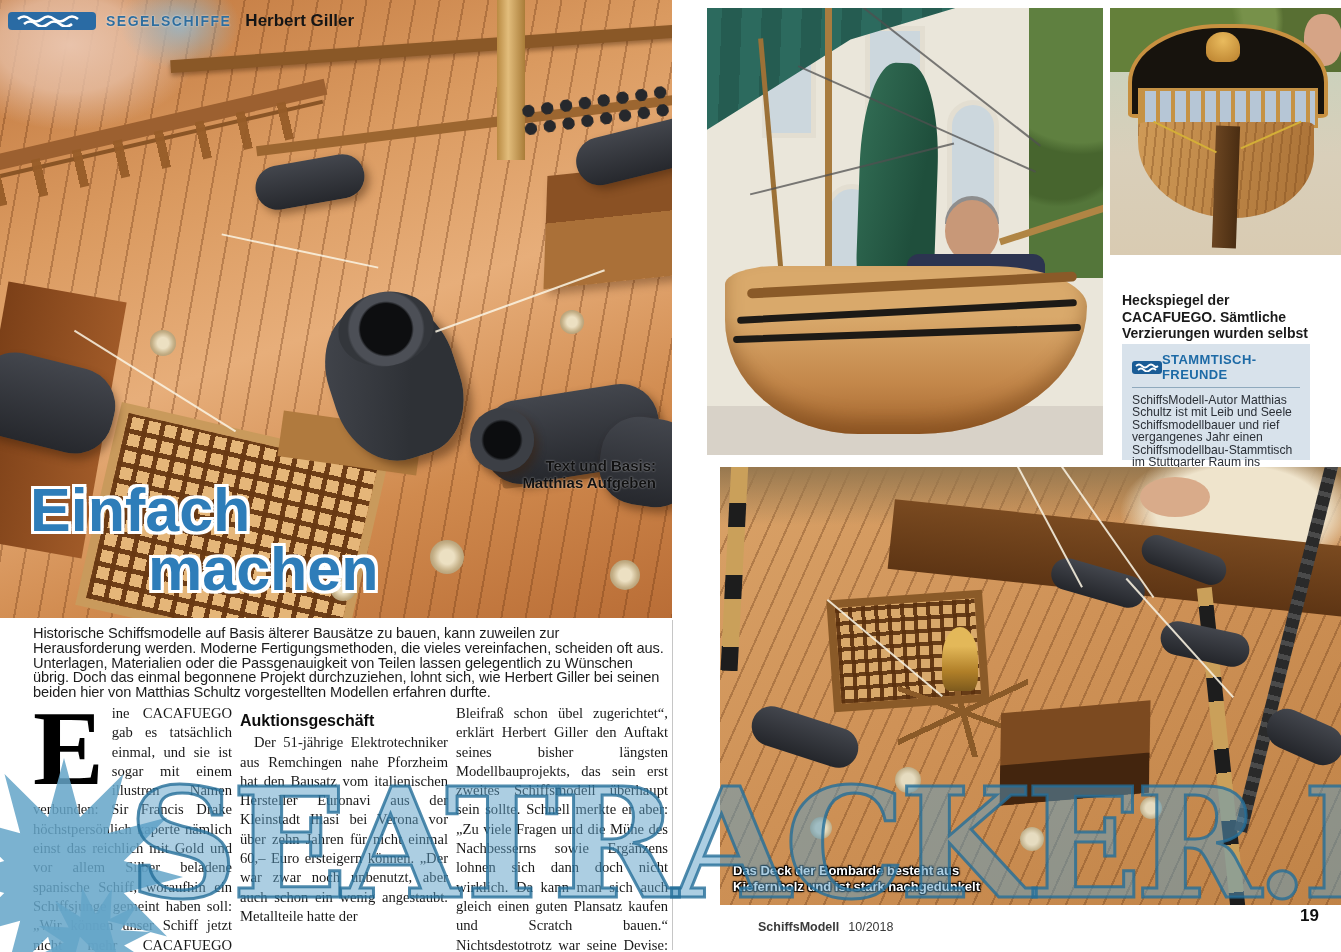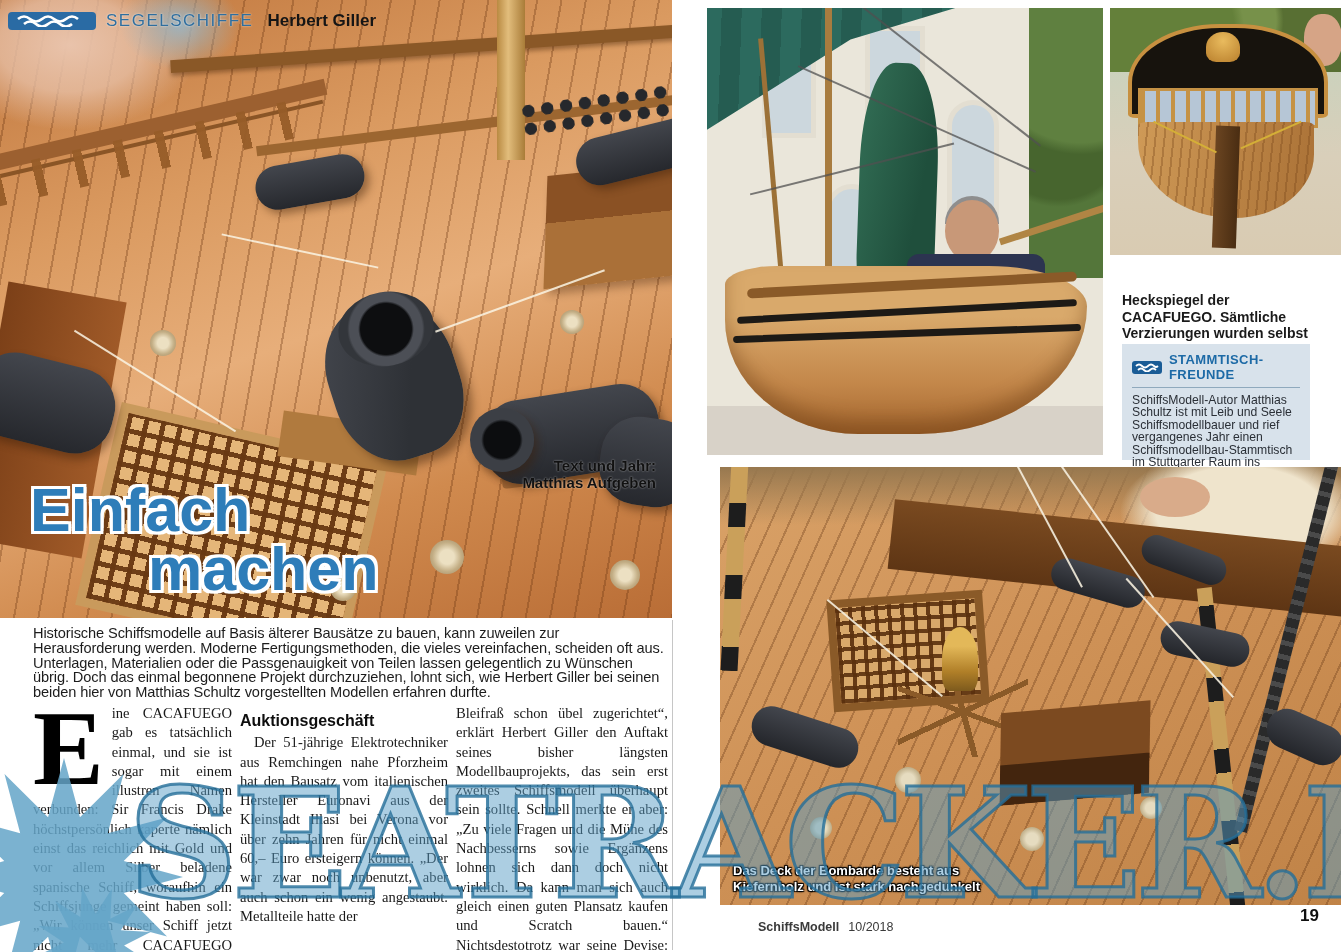--- a/index.html
+++ b/index.html
@@ -51,21 +51,21 @@
   .coil.k3{left:330px;top:575px;width:26px;height:26px;}
   .coil.k4{left:150px;top:330px;width:26px;height:26px;}
   .coil.k5{left:560px;top:310px;width:24px;height:24px;}
   .thread{height:2px;background:rgba(250,244,228,.85);}
   .t1{left:60px;top:380px;width:190px;transform:rotate(32deg);}
   .t2{left:430px;top:300px;width:180px;transform:rotate(-20deg);}
   .t3{left:220px;top:250px;width:160px;transform:rotate(12deg);}
 
   .topbar{position:absolute;left:8px;top:11px;display:flex;align-items:center;gap:10px;}
   .wavebox{display:inline-flex;align-items:center;justify-content:center;width:88px;height:18px;border-radius:4px;background:#2a6ba4;}
-  .section-label{font-size:17px;font-weight:normal;letter-spacing:1.5px;color:#2f6e9e;
+  .section-label{font-size:14px;font-weight:bold;letter-spacing:1.5px;color:#2f6e9e;
     text-shadow:0 0 2px rgba(255,255,255,.8);}
   .author-label{font-size:17px;font-weight:bold;color:#151515;margin-left:4px;}
 
   .kicker{position:absolute;left:33px;top:459px;font-size:17px;font-weight:bold;color:#2e7db9;
     text-shadow:-1px -1px 0 #fff,1px -1px 0 #fff,-1px 1px 0 #fff,1px 1px 0 #fff,0 2px 2px rgba(255,255,255,.7);}
   .credit{position:absolute;left:420px;top:457px;width:236px;text-align:right;font-size:15px;font-weight:bold;color:#111;line-height:17px;
     text-shadow:0 0 2px rgba(255,255,255,.6);}
   .headline{position:absolute;font-weight:bold;color:#2e7db9;font-size:61px;line-height:58px;letter-spacing:0px;
     text-shadow:-3px -3px 0 #fff,3px -3px 0 #fff,-3px 3px 0 #fff,3px 3px 0 #fff,0 -3px 0 #fff,0 3px 0 #fff,-3px 0 0 #fff,3px 0 0 #fff;}
   .headline.l1{left:30px;top:481px;}
@@ -141,21 +141,21 @@
     background:repeating-linear-gradient(96deg,rgba(120,70,25,.35) 0 2px,rgba(0,0,0,0) 2px 9px),
                linear-gradient(100deg,#cf9a57,#aa7136);border-radius:6% 6% 48% 58%/4% 4% 70% 85%;}
   .rudder{left:104px;top:118px;width:24px;height:122px;background:linear-gradient(90deg,#6b4521,#4a2d12);transform:rotate(2deg);}
   .chain{height:2px;background:#d4af37;}
   .ch1{left:40px;top:128px;width:70px;transform:rotate(26deg);}
   .ch2{left:128px;top:126px;width:66px;transform:rotate(-24deg);}
   .stern-caption{position:absolute;left:1122px;top:264px;width:196px;font-size:14px;font-weight:bold;
     color:#1a1a1a;line-height:16.5px;margin-top:28px;}
 
   .infobox{position:absolute;left:1122px;top:344px;width:188px;height:116px;background:#d8e2eb;padding:8px 10px;box-sizing:border-box;}
-  .infobox-head{display:flex;align-items:center;gap:7px;}
+  .infobox-head{display:flex;align-items:center;}
   .wavebox.small{width:30px;height:13px;border-radius:3px;background:#1a5c96;flex:0 0 auto;}
   .infobox-title{font-size:13px;font-weight:bold;color:#1d6aa6;letter-spacing:.4px;}
   .infobox-rule{border:0;border-top:1px solid #8fa9bd;margin:5px 0 6px;}
   .infobox-body{font-size:12.2px;line-height:12.4px;color:#2a2f36;}
 
   #photo-bottom{left:720px;top:467px;width:621px;height:438px;background:
       repeating-linear-gradient(114deg,rgba(92,46,14,.30) 0 2px,rgba(0,0,0,0) 2px 17px),
       linear-gradient(150deg,#d9a268 0%,#cf9257 45%,#c08347 100%);}
   .bg-top{left:0;top:0;width:621px;height:58px;background:linear-gradient(180deg,#97784f,rgba(151,120,79,0));}
   .shirt{left:400px;top:-20px;width:240px;height:130px;background:radial-gradient(closest-side,#efe4cc 0 70%,rgba(239,228,204,0));border-radius:50%;}
@@ -245,21 +245,21 @@
         <svg width="72" height="12" viewBox="0 0 72 12" aria-hidden="true">
           <path d="M2 4 q6 -5 12 0 q6 5 12 0 q6 -5 12 0 q6 5 12 0 q6 -5 12 0" stroke="#fff" stroke-width="2.6" fill="none"></path>
           <path d="M8 9 q6 -5 12 0 q6 5 12 0 q6 -5 12 0 q6 5 12 0" stroke="#fff" stroke-width="2.6" fill="none"></path>
         </svg>
       </span>
       <span class="section-label">SEGELSCHIFFE</span>
       <span class="author-label">Herbert Giller</span>
     </div>
 
     <div class="credit">
-      <span>Text und Jahr:</span><br>
+      <span>Text und Basis:</span><br>
       <span>Matthias Aufgeben</span>
     </div>
     <div class="headline l2">machen</div>
     <div class="headline l1">Einfach</div>
   </div>
 
   <div class="standfirst">Historische Schiffsmodelle auf Basis älterer Bausätze zu bauen, kann zuweilen zur Herausforderung werden. Moderne Fertigungsmethoden, die vieles vereinfachen, scheiden oft aus. Unterlagen, Materialien oder die Passgenauigkeit von Teilen lassen gelegentlich zu Wünschen übrig. Doch das einmal begonnene Projekt durchzuziehen, lohnt sich, wie Herbert Giller bei seinen beiden hier von Matthias Schultz vorgestellten Modellen erfahren durfte.</div>
 
   <div class="col" id="col1">
     <span class="dropcap">E</span><span>ine CACAFUEGO gab es tatsächlich einmal, und sie ist sogar mit einem illustren Namen verbunden: Sir Francis Drake höchstpersönlich kaperte nämlich einst das reichlich mit Gold und vor allem Silber beladene spanische Schiff, woraufhin ein Schiffsjunge gemeint haben soll: „Wir können unser Schiff jetzt nicht mehr CACAFUEGO [Feuerscheißer] nennen, sondern es muss von jetzt an CACAPLATA [Silberscheißer] heißen!“ Doch Herbert Gillers Modell mit dem eigenwilligen Namen ist mitnichten eine Miniatur dieses historisch</span>

